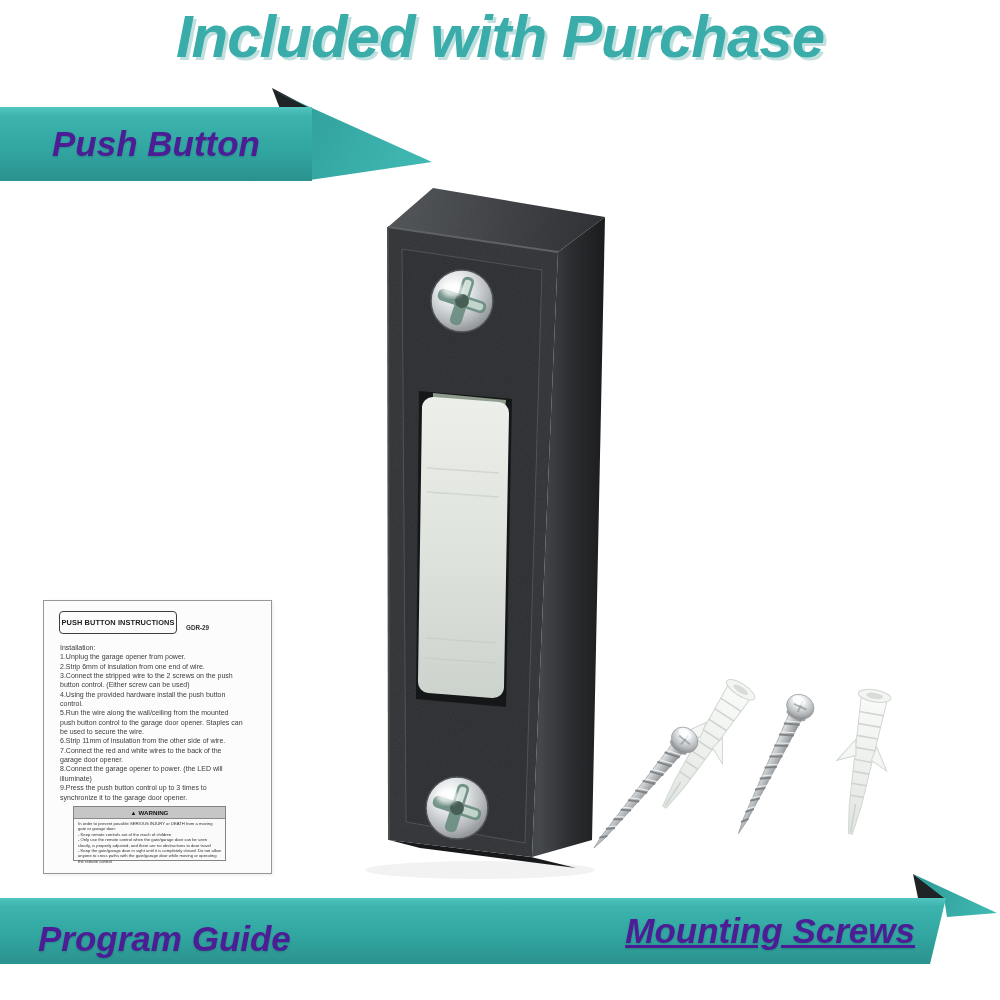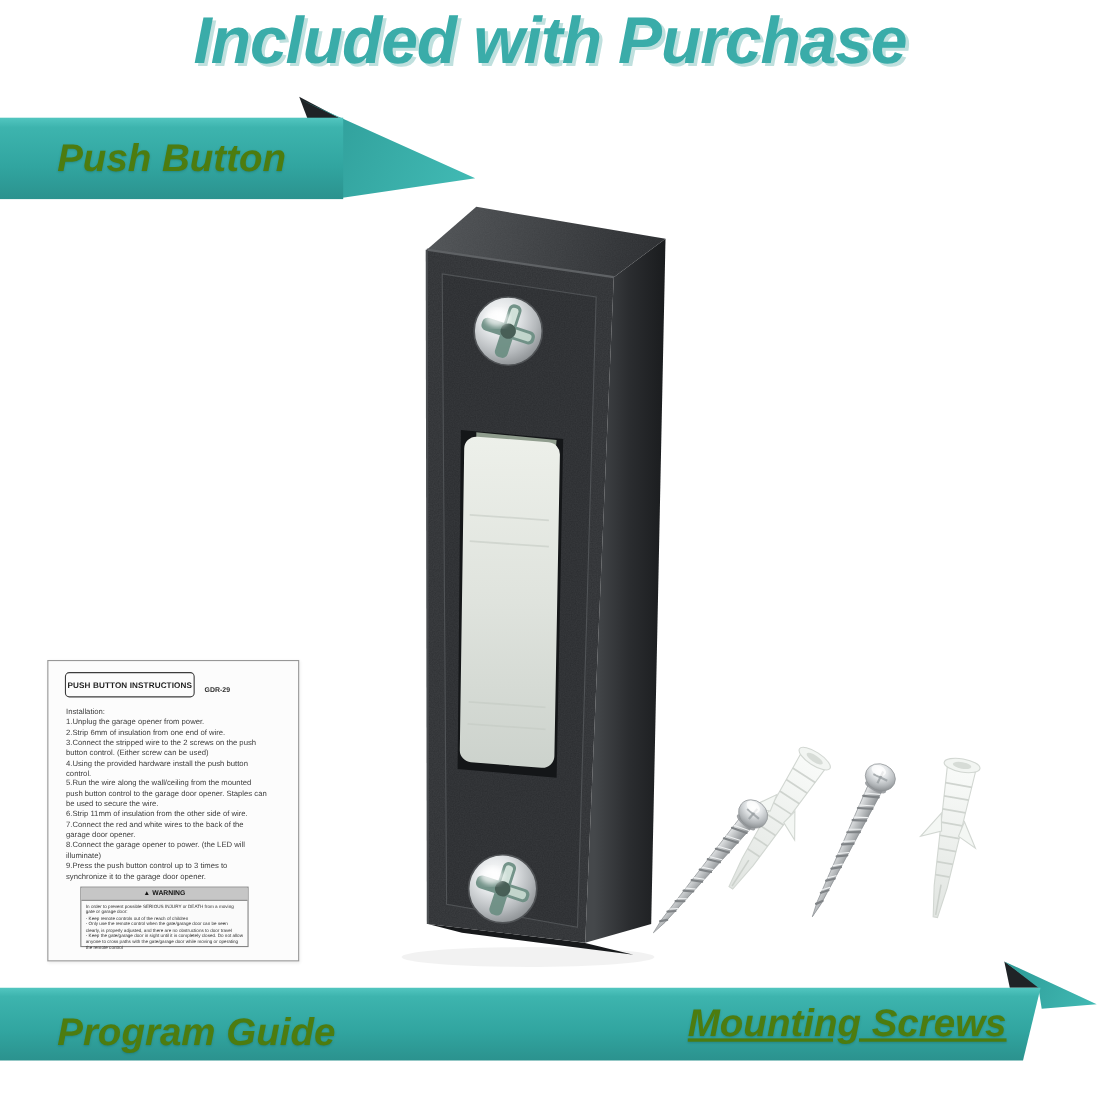--- a/index.html
+++ b/index.html
@@ -2,25 +2,25 @@
 <html><head>
 <meta charset="utf-8">
 <style>
   html,body{margin:0;padding:0;background:#fff;}
   .canvas{position:relative;width:1000px;height:1000px;background:#ffffff;overflow:hidden;
           font-family:"Liberation Sans","DejaVu Sans",sans-serif;}
   svg.scene{position:absolute;left:0;top:0;width:1000px;height:1000px;z-index:1;}
   .title{position:absolute;left:0;right:0;top:2px;z-index:3;text-align:center;
          font-size:60px;font-weight:700;font-style:italic;color:#3aaca9;letter-spacing:-1px;
          text-shadow:3px 3px 0 #bfe0de;}
-  .ribbon-label{position:absolute;z-index:3;color:#4d7c0f;font-weight:700;font-style:italic;
+  .ribbon-label{position:absolute;z-index:3;color:#4c1d95;font-weight:700;font-style:italic;
          font-size:35px;display:flex;align-items:center;
          text-shadow:0 1px 2px rgba(0,60,58,0.25);}
   .label-push{left:0;top:108px;width:312px;height:72px;justify-content:center;}
-  .label-pg{left:52px;top:899px;height:80px;}
+  .label-pg{left:38px;top:899px;height:80px;}
   .label-ms{right:85px;top:899px;height:64px;text-decoration:underline;}
   .paper{position:absolute;left:43px;top:600px;width:215px;height:272px;z-index:2;
          background:#fcfcfc;border:1px solid #979797;box-shadow:1px 1px 3px rgba(0,0,0,0.08);padding-left:12px;}
   .sheet-heading-box{position:absolute;left:15px;top:10px;width:116px;height:21px;
          border:1.5px solid #3d3d3d;border-radius:4px;display:flex;align-items:center;justify-content:center;
          font-size:7.4px;font-weight:700;color:#1d1d1d;letter-spacing:0.1px;}
   .sheet-model{position:absolute;left:142px;top:23px;font-size:6.3px;font-weight:700;color:#2e2e2e;}
   .sheet-body{position:absolute;left:16px;top:42px;width:183px;font-size:7px;line-height:9.35px;color:#3c3c3c;}
   .sheet-body div{margin:0;}
   .warn-box{position:absolute;left:29px;top:205px;width:151px;height:53px;border:1px solid #848484;background:#fafafa;}

